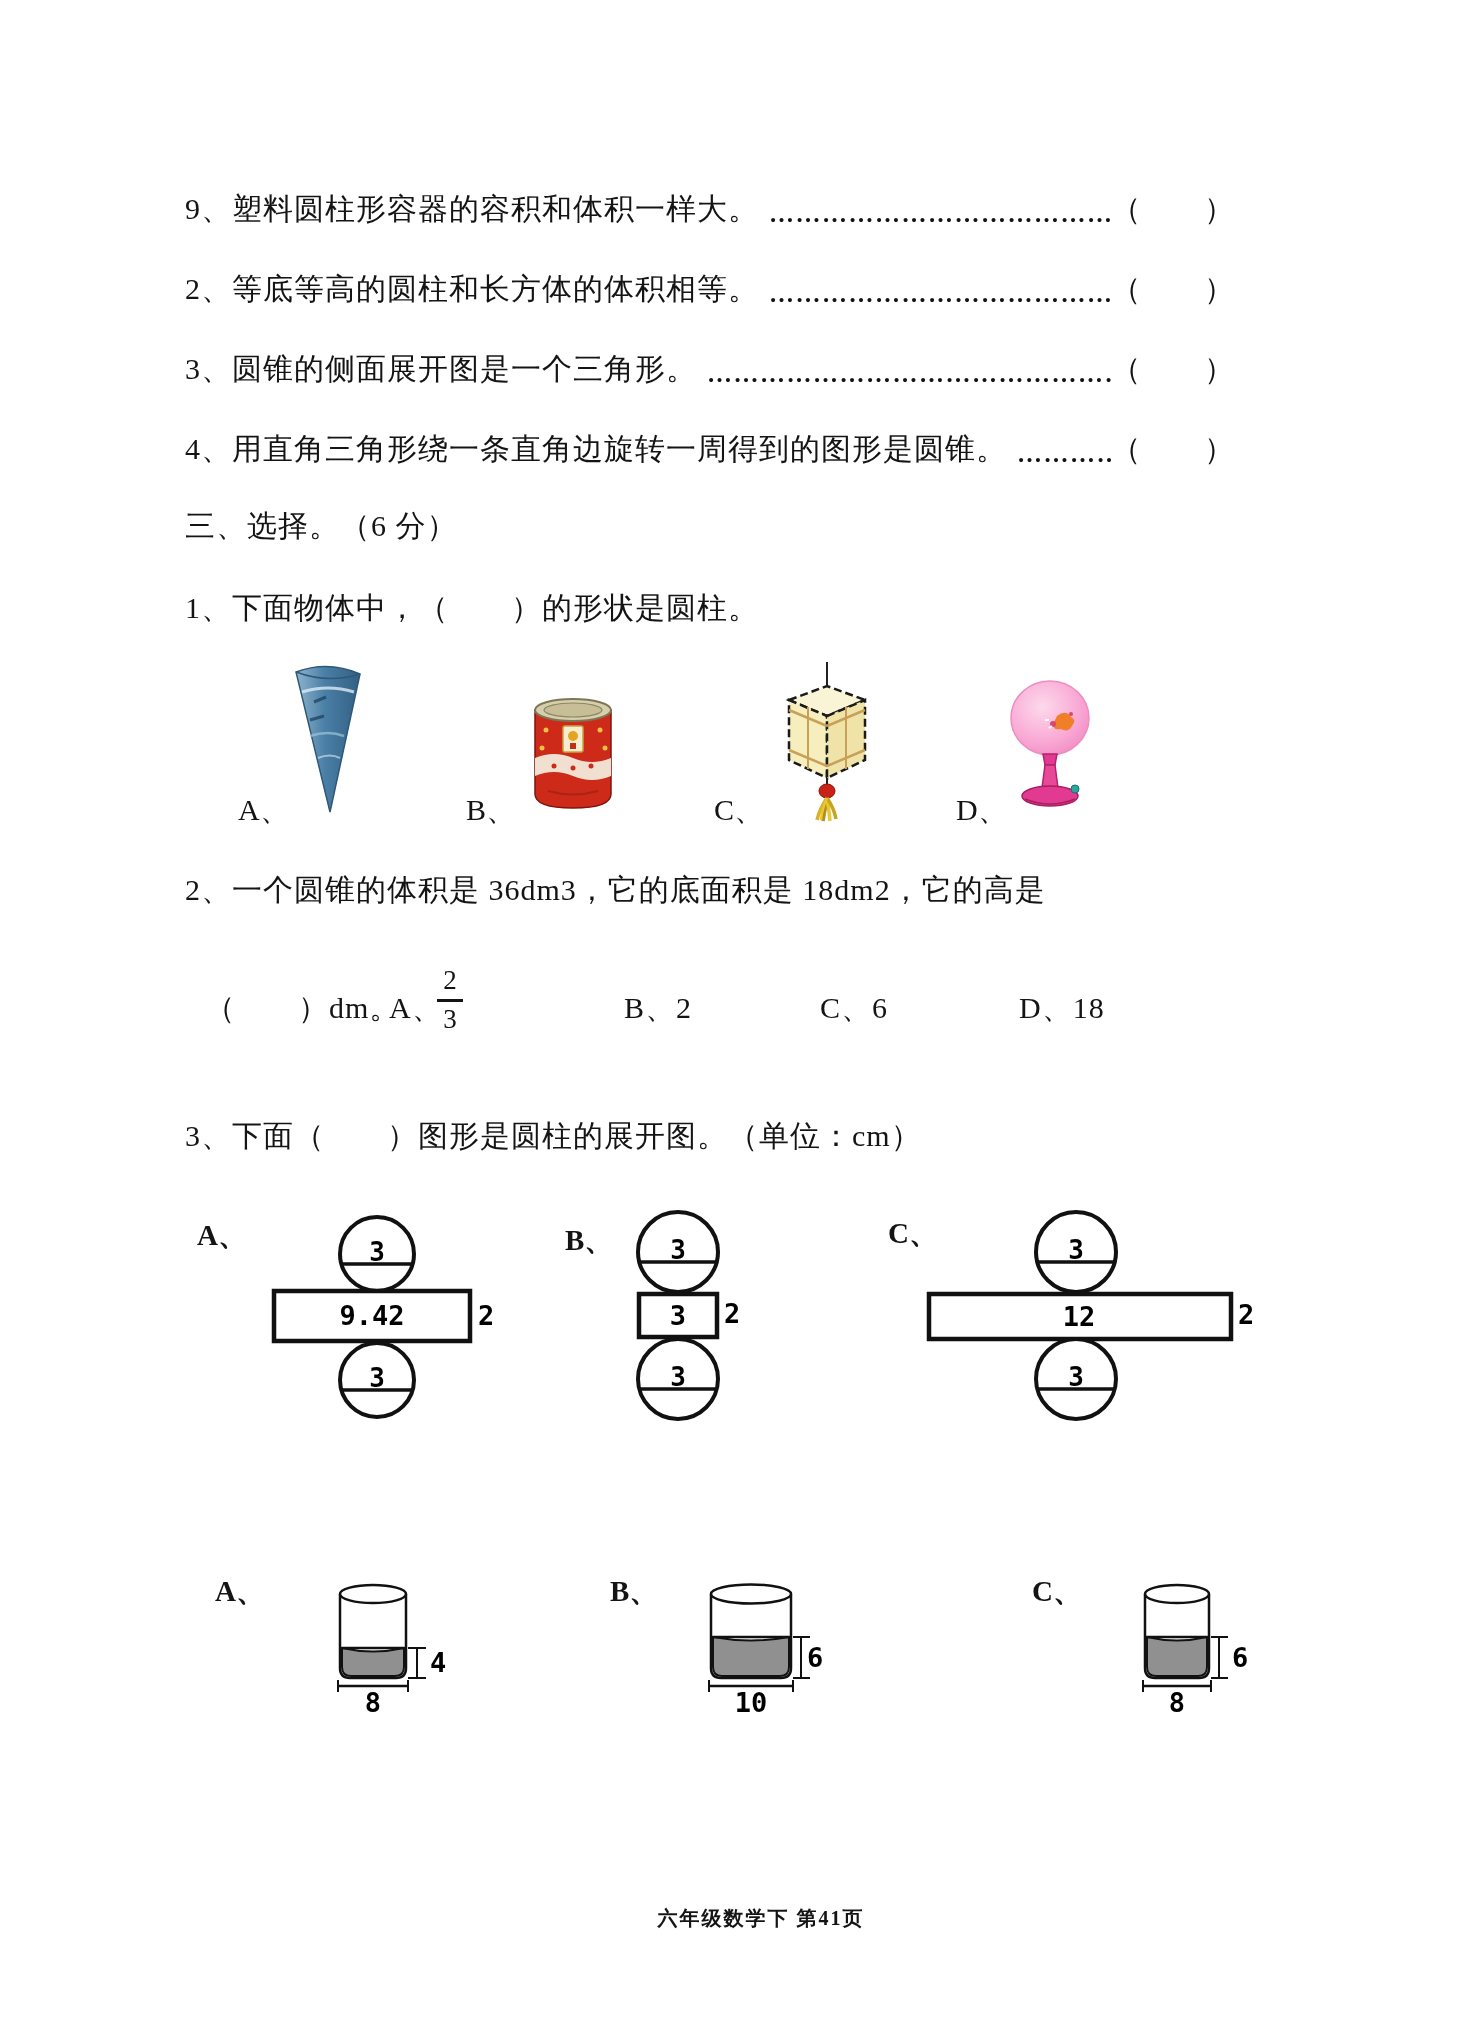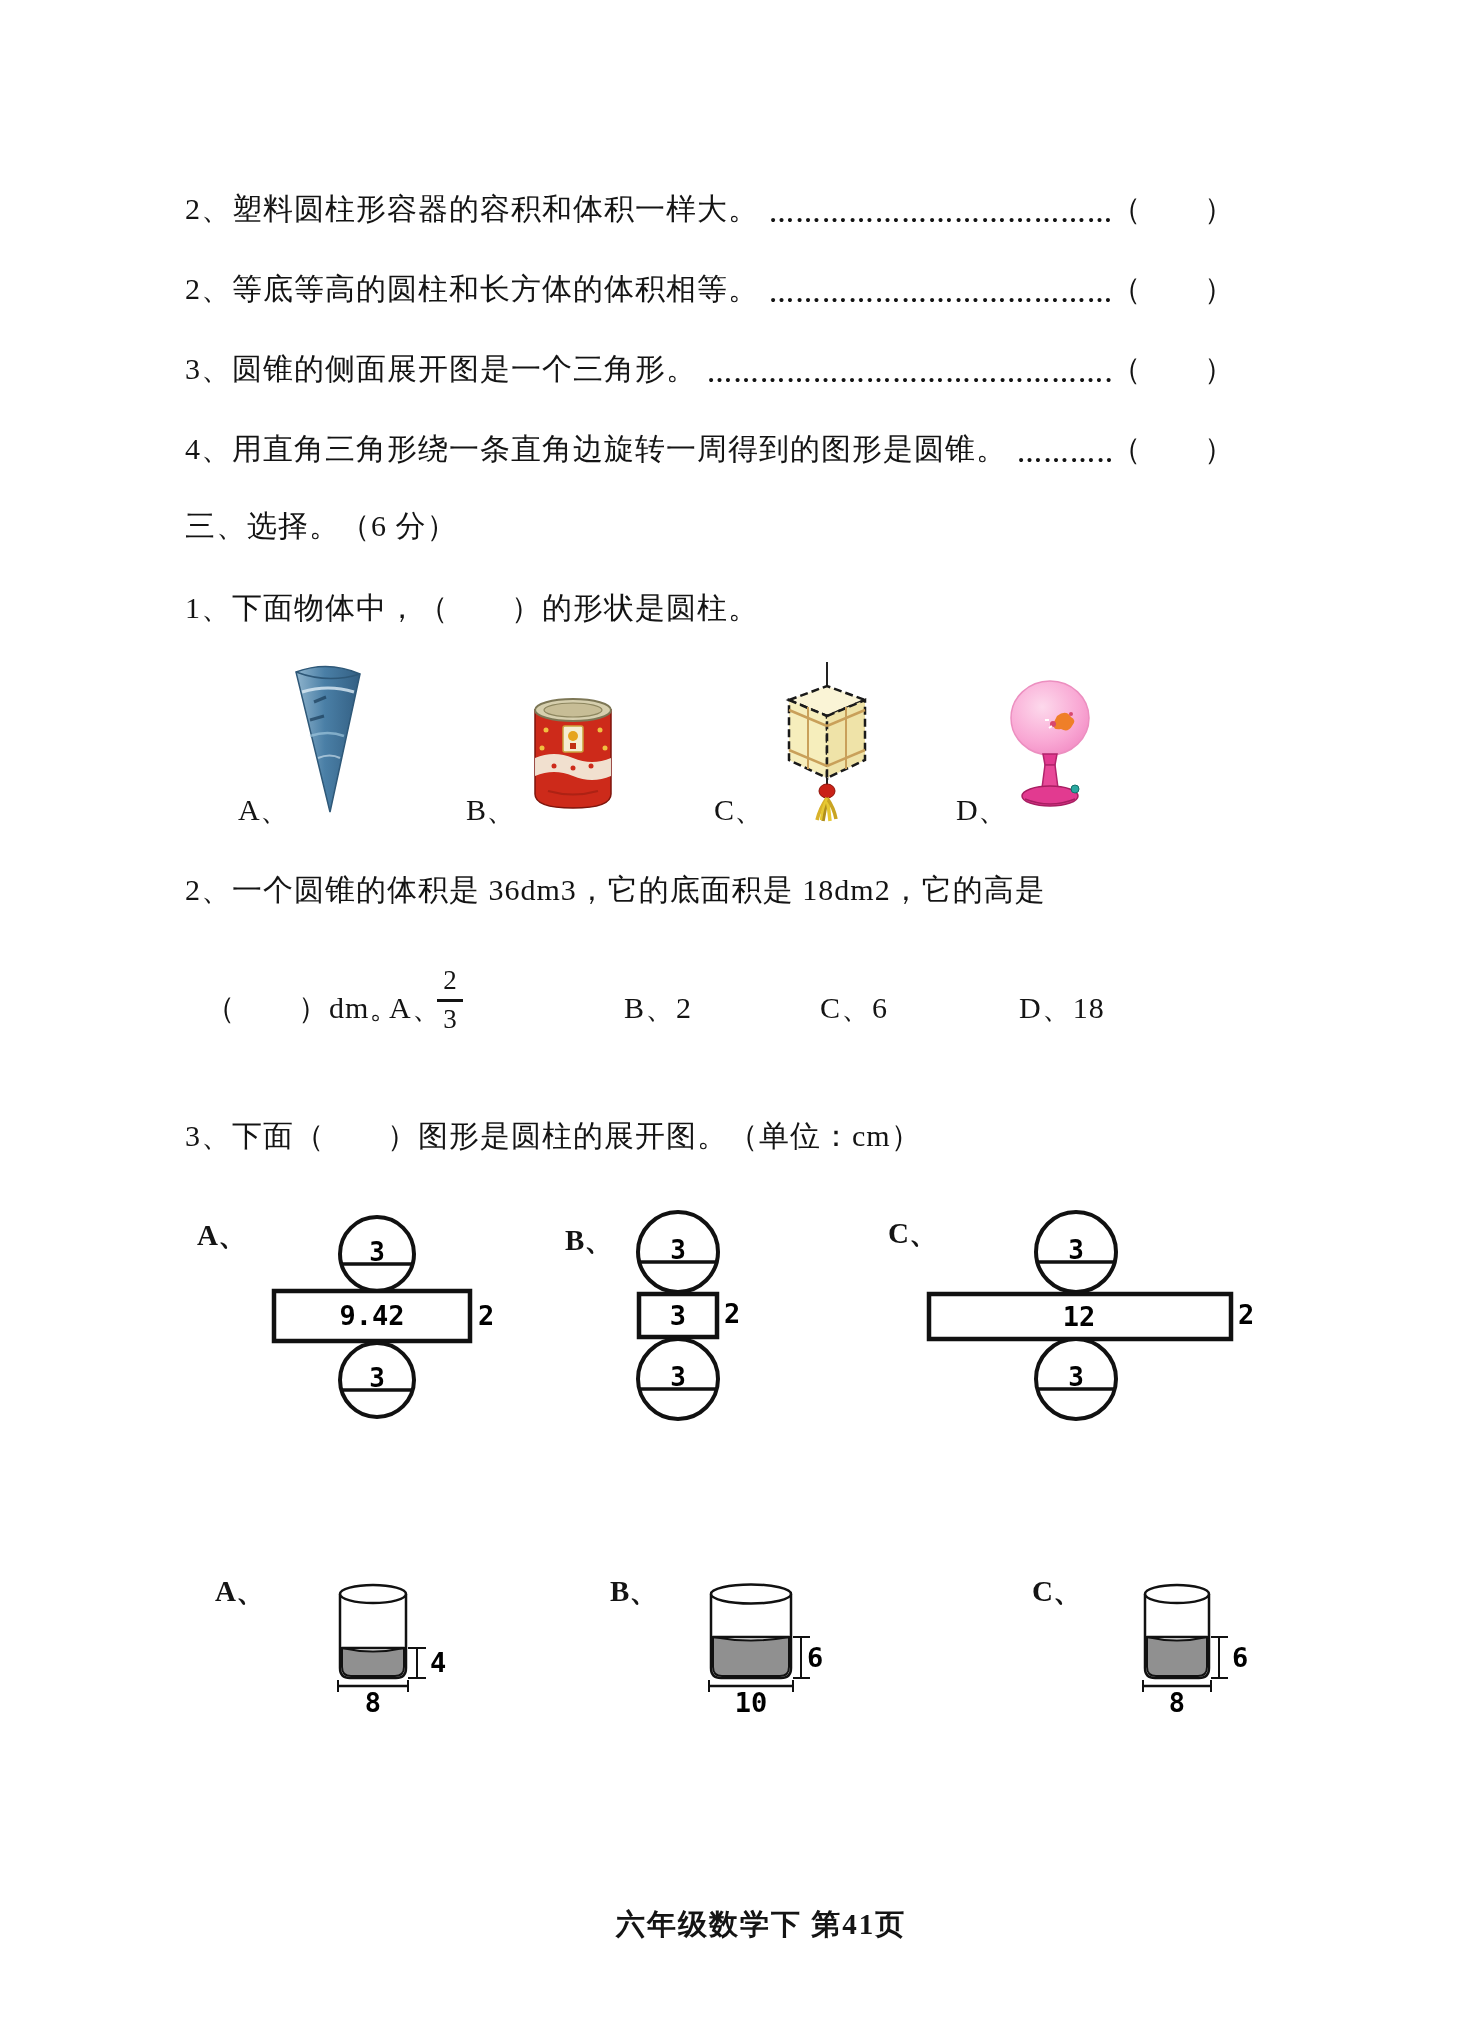--- a/index.html
+++ b/index.html
@@ -22,30 +22,30 @@
   .opt-label.bold { font-weight:bold; font-size:29px; }
   .pic, .diagram { position:absolute; }
   .dfont { font-family:"DejaVu Sans Mono","Liberation Mono",monospace; font-weight:bold; }
   .frac {
     position:absolute; display:inline-flex; flex-direction:column; align-items:center;
     font-size:27px; line-height:1.1;
   }
   .frac .bar { width:26px; border-top:3px solid #141414; margin:3px 0; }
   .footer {
     position:absolute; top:1905px; left:48px; width:1426px; text-align:center;
-    font-size:29px; font-weight:bold; letter-spacing:2px;
+    font-size:20px; font-weight:bold; letter-spacing:2px;
   }
 </style>
 </head>
 <body>
 
 <div class="page">
 
   <div class="judge-item" style="top:189px">
-    <span class="jtext">2、塑料圆柱形容器的容积和体积一样大。</span>
+    <span class="jtext">9、塑料圆柱形容器的容积和体积一样大。</span>
     <span class="dots">…………………………………………………………………………………………</span>
     <span class="bracket">（　　）</span>
   </div>
   <div class="judge-item" style="top:269px">
     <span class="jtext">2、等底等高的圆柱和长方体的体积相等。</span>
     <span class="dots">…………………………………………………………………………………………</span>
     <span class="bracket">（　　）</span>
   </div>
   <div class="judge-item" style="top:349px">
     <span class="jtext">3、圆锥的侧面展开图是一个三角形。</span>

